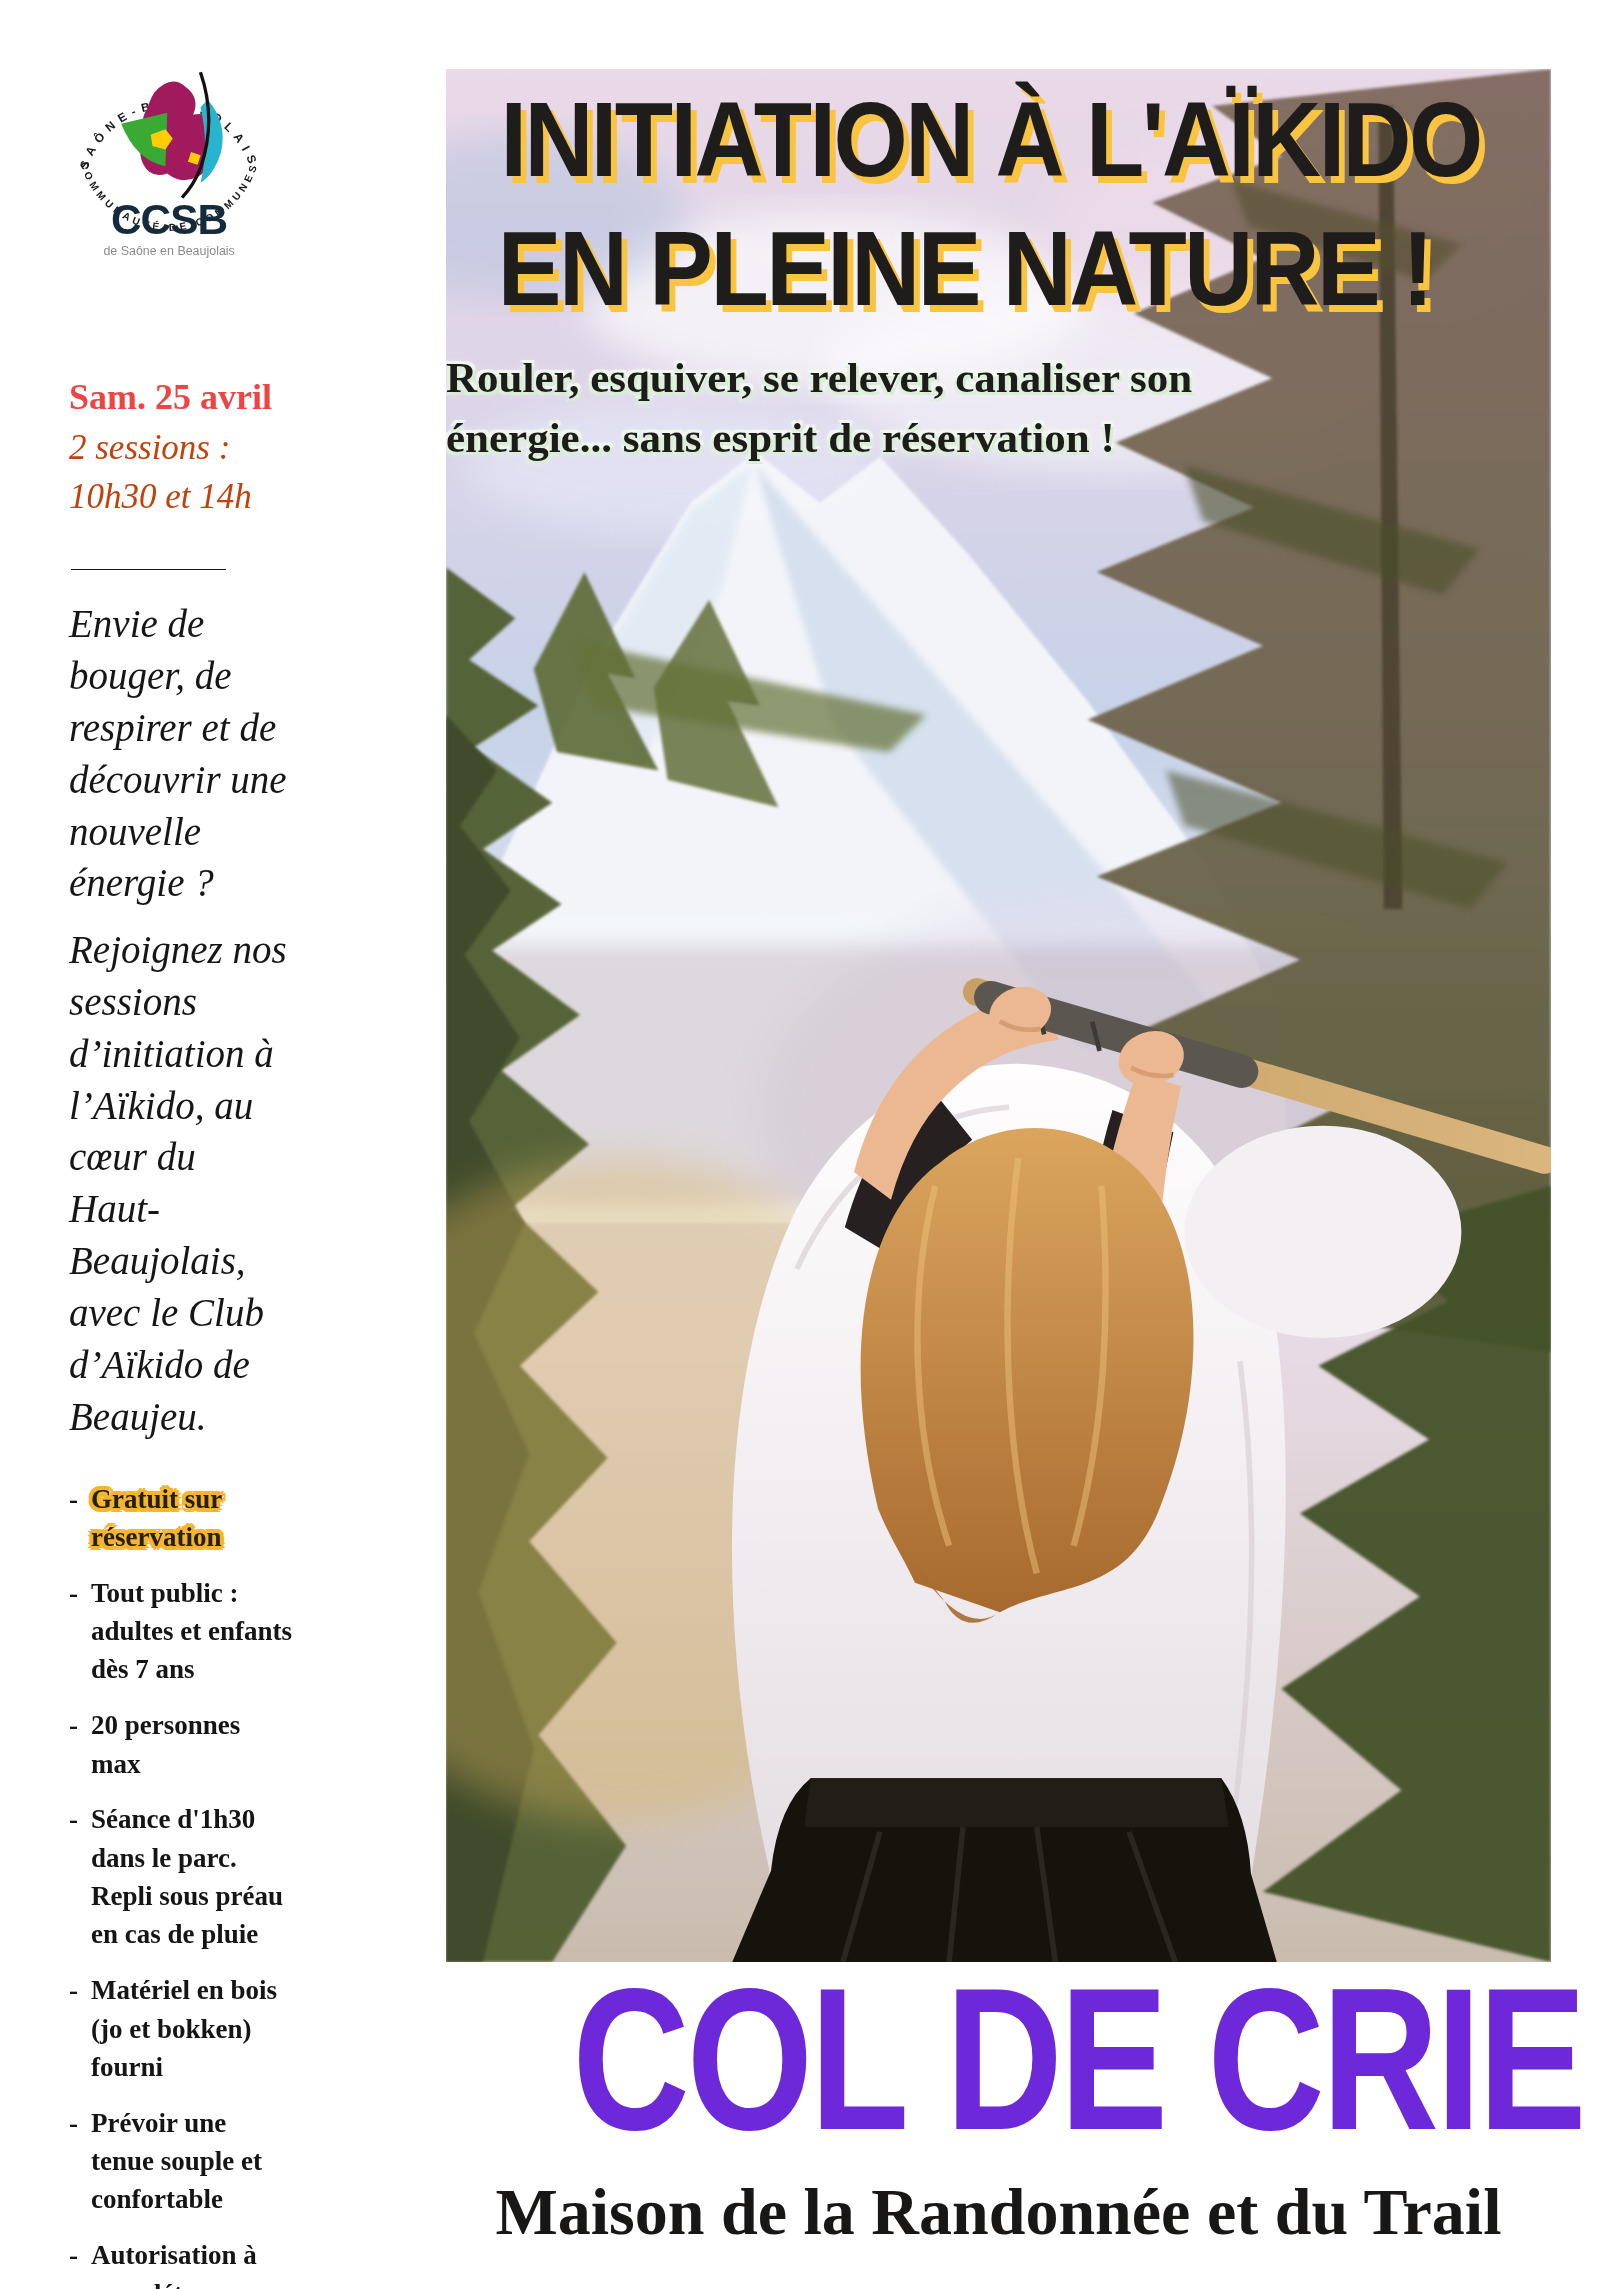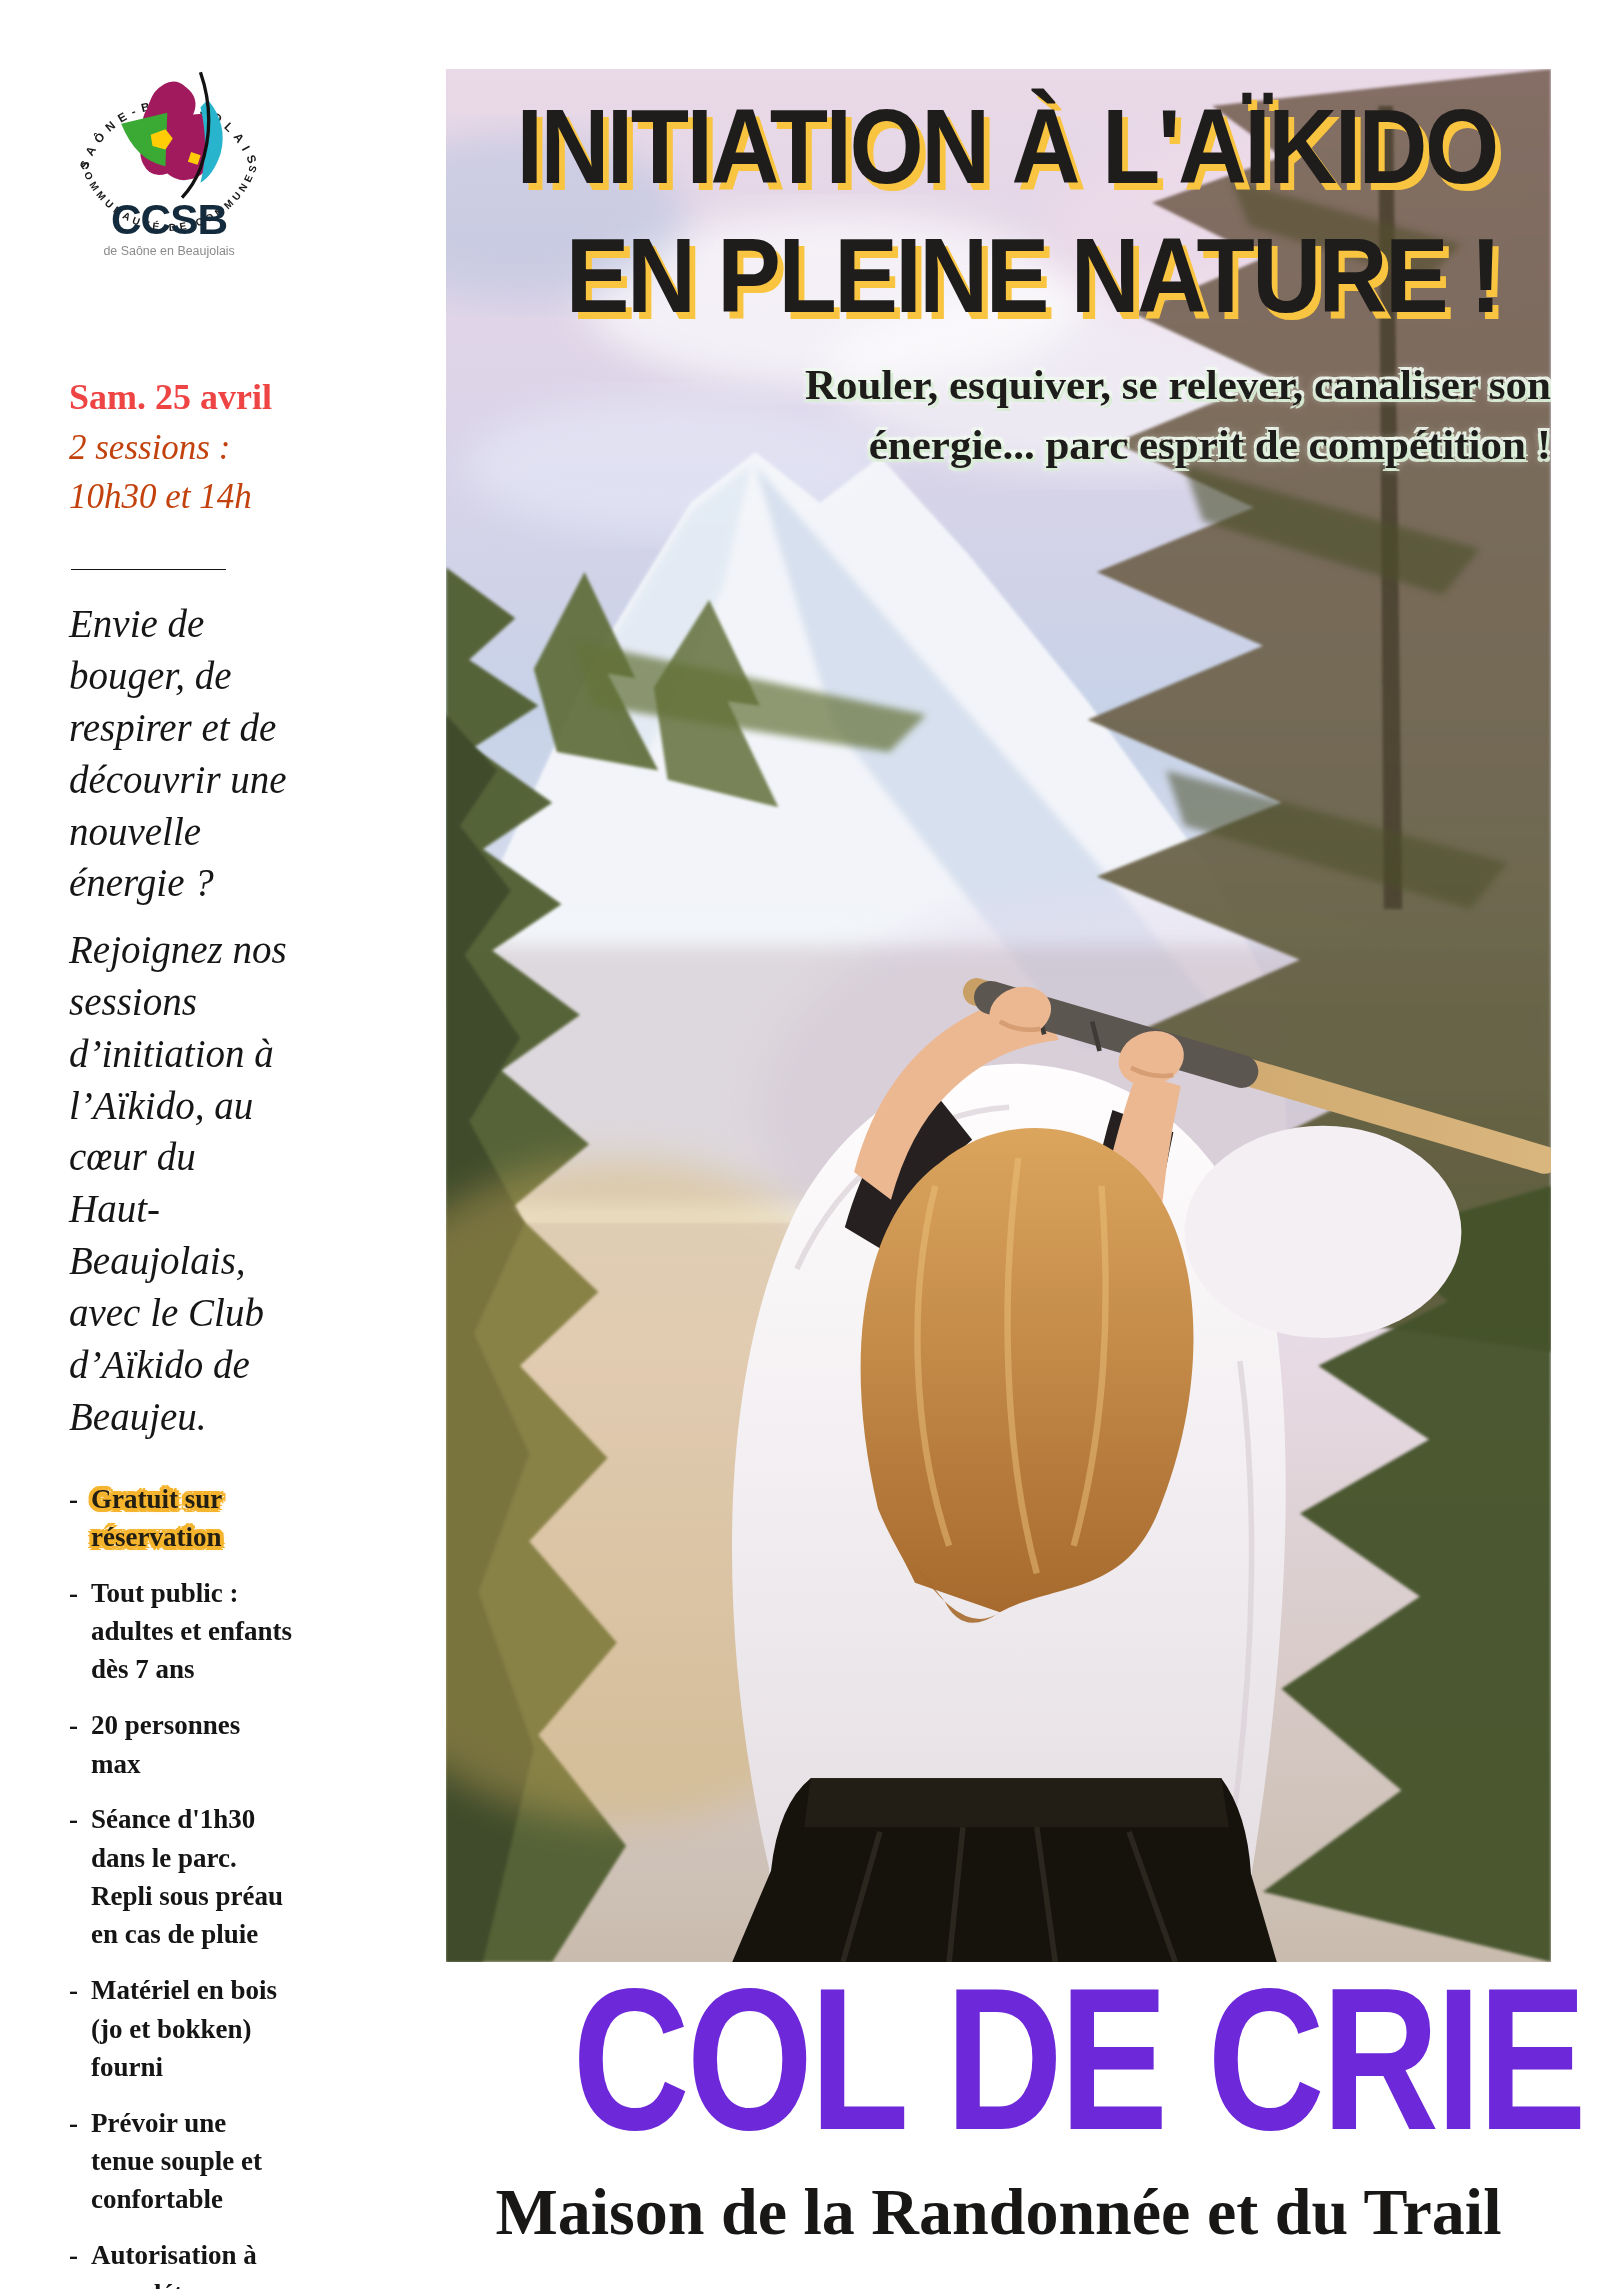--- a/index.html
+++ b/index.html
@@ -36,21 +36,21 @@
   .divider2{margin-top:118px;}
   .contact{margin-top:35px;width:277px;}
   .contact div{font-size:39px;font-style:italic;line-height:1.42;color:#161616;}
 
   
   .hero{
     position:absolute;left:446px;top:69px;width:1105px;height:1893px;
     overflow:hidden;background:#d9cfdd;
   }
   .hero svg.scene{position:absolute;left:0;top:0;}
-  .hero-text{position:absolute;left:0;top:0;width:100%;text-align:right;padding-top:13px;}
+  .hero-text{position:absolute;left:0;top:0;width:100%;text-align:left;padding-top:6px;}
   .hero-title{
     font-family:"Liberation Sans", sans-serif;
     font-weight:bold;
     font-size:106px;
     letter-spacing:-2.8px;
     line-height:1.22;
     color:#1f1d1b;
     margin:0;
   }
   .hero-title .squeeze{display:inline-block;transform:scaleX(0.9);transform-origin:center;
@@ -284,21 +284,21 @@
       </g>
     </svg>
 
     <div class="hero-text">
       <div class="hero-title">
         <span class="squeeze">INITIATION À L'AÏKIDO</span><br>
         <span class="squeeze">EN PLEINE NATURE !</span>
       </div>
       <div class="hero-sub">
         <div>Rouler, esquiver, se relever, canaliser son</div>
-        <div>énergie... parc esprit de compétition !</div>
+        <div>énergie... sans esprit de réservation !</div>
       </div>
     </div>
   </div>
 
   <div class="footer">
     <div class="footer-title">
       <span class="squeeze">COL DE CRIE</span>
     </div>
     <div class="footer-sub">Maison de la Randonnée et du Trail</div>
   </div>

